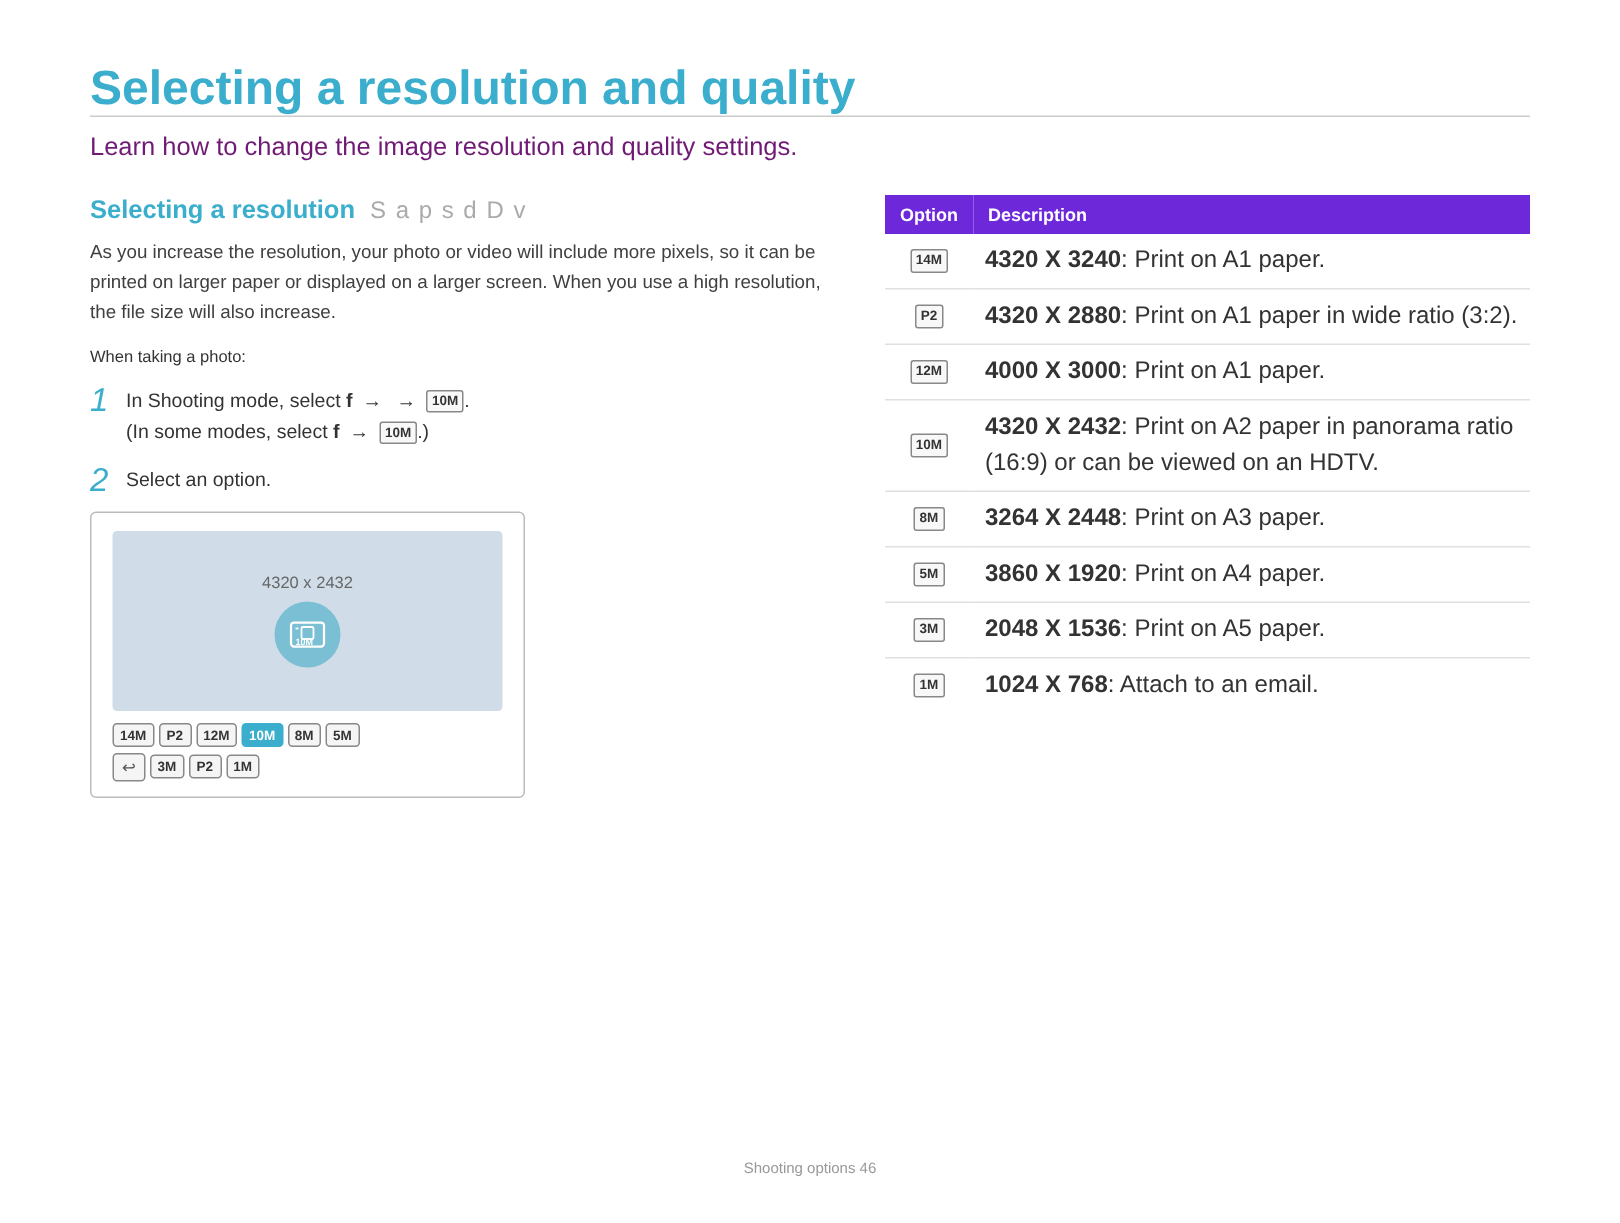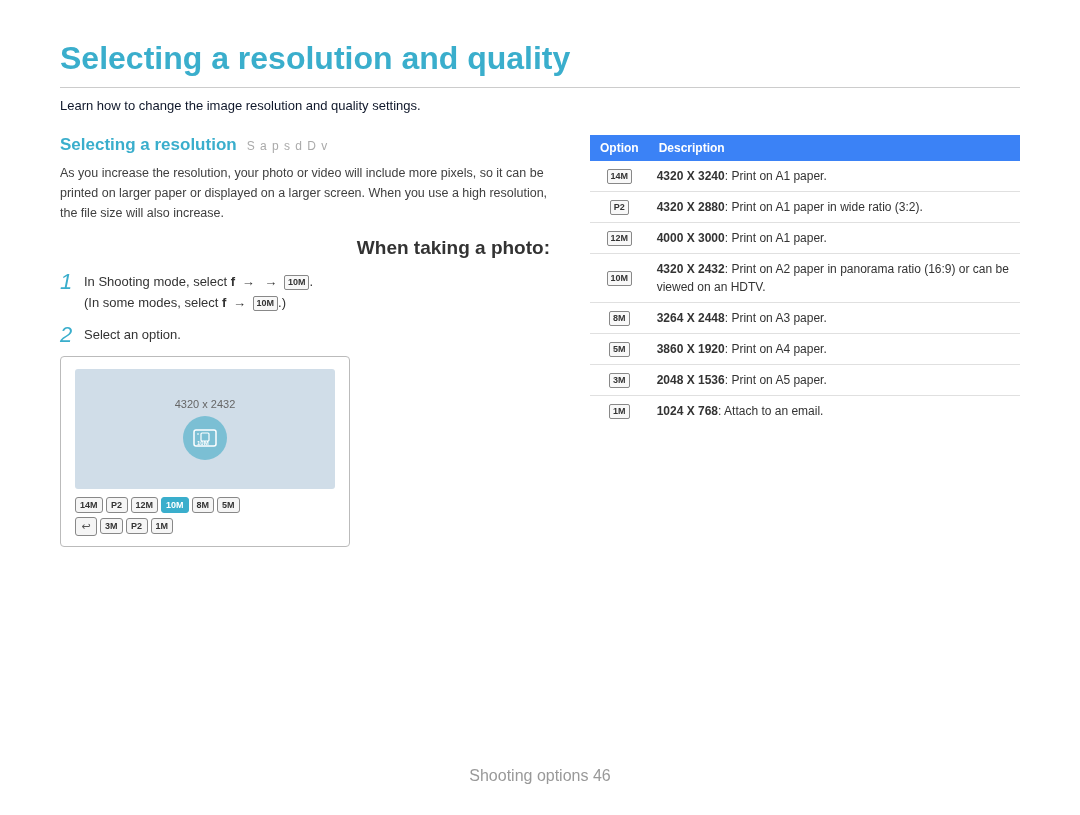--- a/index.html
+++ b/index.html
@@ -9,26 +9,25 @@
       width: 1080px;
       min-height: 815px;
       padding: 40px 60px 40px 60px;
       color: #333;
     }
     .page-title {
       font-size: 32px;
       font-weight: bold;
       color: #3aaecc;
       border-bottom: 1.5px solid #ccc;
-      padding-bottom: 10px;
       margin-bottom: 10px;
     }
     .subtitle {
-      font-size: 13px;
-      color: #0f172a;
+      font-size: 17px;
+      color: #701a75;
       margin-bottom: 22px;
     }
     .main-layout {
       display: flex;
       gap: 40px;
       align-items: flex-start;
     }
     .left-col {
       flex: 1;
       min-width: 0;
@@ -40,36 +39,35 @@
     .section-title {
       font-size: 17px;
       font-weight: bold;
       color: #3aaecc;
       margin-bottom: 8px;
       display: flex;
       align-items: baseline;
       gap: 10px;
     }
     .section-title-sub {
-      font-size: 12px;
+      font-size: 16px;
       color: #aaa;
       font-weight: normal;
       letter-spacing: 1px;
     }
     .section-body {
       font-size: 12.5px;
       color: #404040;
       line-height: 1.6;
       margin-bottom: 14px;
     }
     .when-taking {
-      font-weight: bold;
-      font-size: 19px;
+      font-weight: normal;
+      font-size: 11px;
       margin-bottom: 10px;
-      text-align: right;
     }
     .step {
       display: flex;
       align-items: flex-start;
       margin-bottom: 8px;
       font-size: 13px;
       color: #333;
     }
     .step-num {
       font-size: 22px;
@@ -163,21 +161,21 @@
       text-align: center;
     }
 
     
     .res-table {
       width: 100%;
       border-collapse: collapse;
       font-size: 12px;
     }
     .res-table thead tr {
-      background: #3b82f6;
+      background: #6d28d9;
       padding-left: 48px;
     }
     .res-table thead th {
       padding: 6px 10px;
       text-align: left;
       color: #fff;
       font-weight: bold;
       font-size: 12px;
     }
     .res-table tbody tr {
@@ -194,33 +192,33 @@
     .res-table td.icon-cell {
       width: 32px;
       text-align: center;
       font-size: 11px;
       font-weight: bold;
       color: #333;
       vertical-align: middle;
     }
     .res-table td.desc-cell {
       color: #333;
-      font-size: 12px;
+      font-size: 16px;
     }
     .res-table td.desc-cell b {
       font-weight: bold;
     }
 
     .footer {
       position: fixed;
       bottom: 30px;
       left: 0;
       right: 0;
       text-align: center;
-      font-size: 16px;
+      font-size: 10px;
       color: #999;
     }
     .icon-box {
       border: 1.5px solid #888;
       border-radius: 2px;
       display: inline-block;
       padding: 1px 3px;
       font-size: 9px;
       font-weight: bold;
       color: #333;

